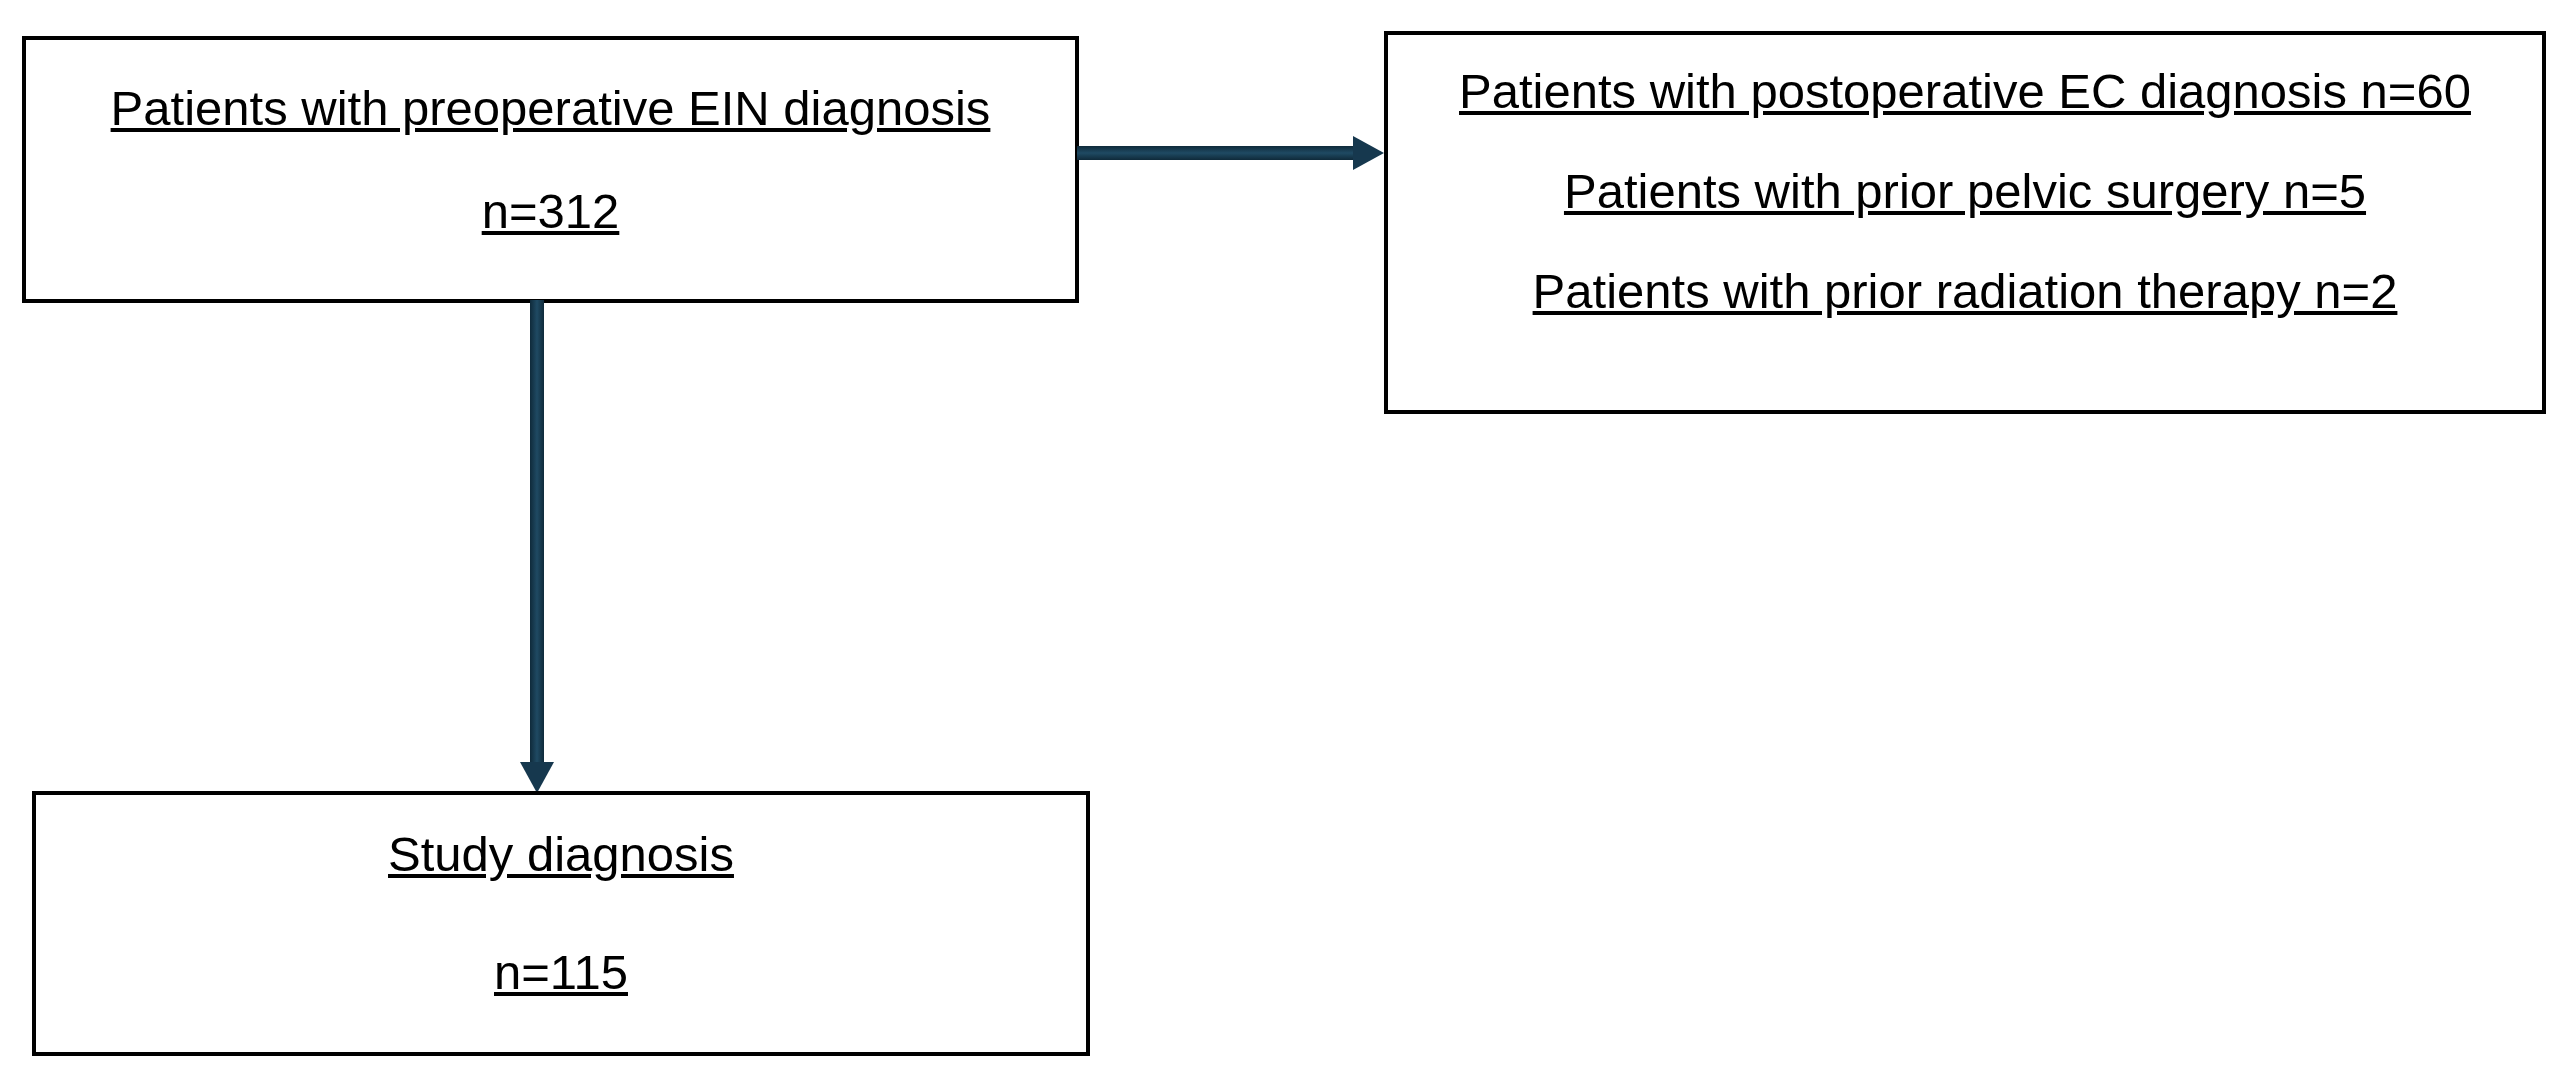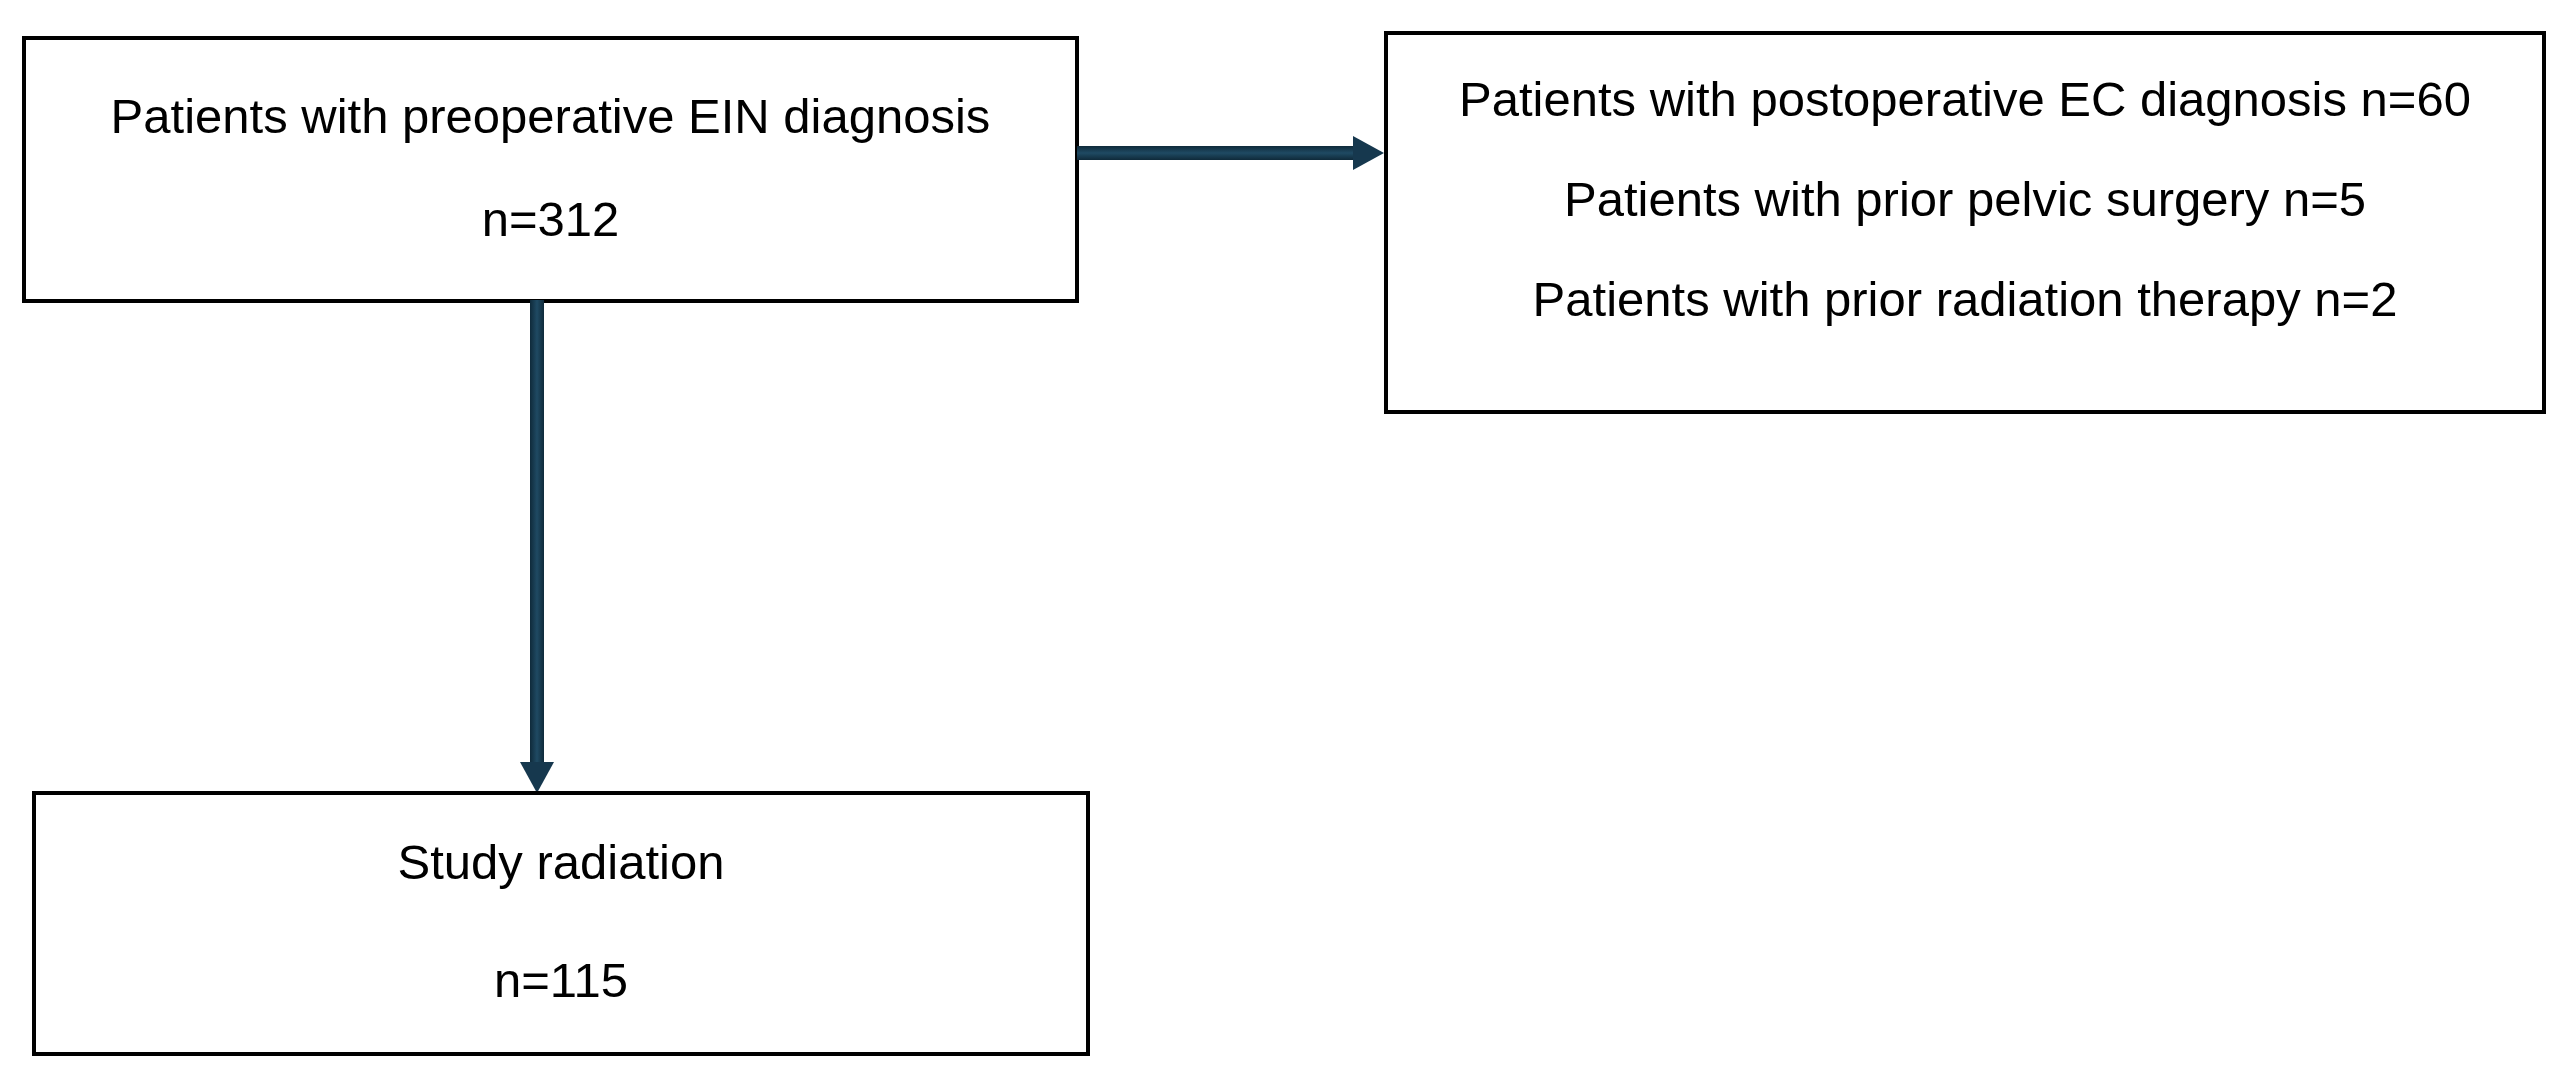--- a/index.html
+++ b/index.html
@@ -23,21 +23,21 @@
   }
   .flow-box {
     position: absolute;
     background: var(--color-background);
     border: 4.6px solid var(--color-border);
     text-align: center;
     color: var(--color-text);
     font-size: 49px;
     line-height: 57px;
   }
-  .flow-box p { margin: 16px; }
+  .flow-box p { margin: 8px; text-decoration: underline; }
 
   .box-preoperative {
     left: 22px; top: 36px;
     width: 1057px; height: 267px;
     padding-top: 32px;
   }
   .box-preoperative p + p { margin-top: 46px; }
 
   .box-exclusions {
     left: 1384px; top: 31px;
@@ -117,18 +117,18 @@
     <p>Patients with prior pelvic surgery n=5</p>
     <p>Patients with prior radiation therapy n=2</p>
   </div>
 
   <div class="arrow-down">
     <div class="arrow-shaft"></div>
     <div class="arrow-head"></div>
   </div>
 
   <div class="flow-box box-study">
-    <p>Study radiation</p>
+    <p>Study diagnosis</p>
     <p>n=115</p>
   </div>
 
 </div>
 
 
 </body></html>

